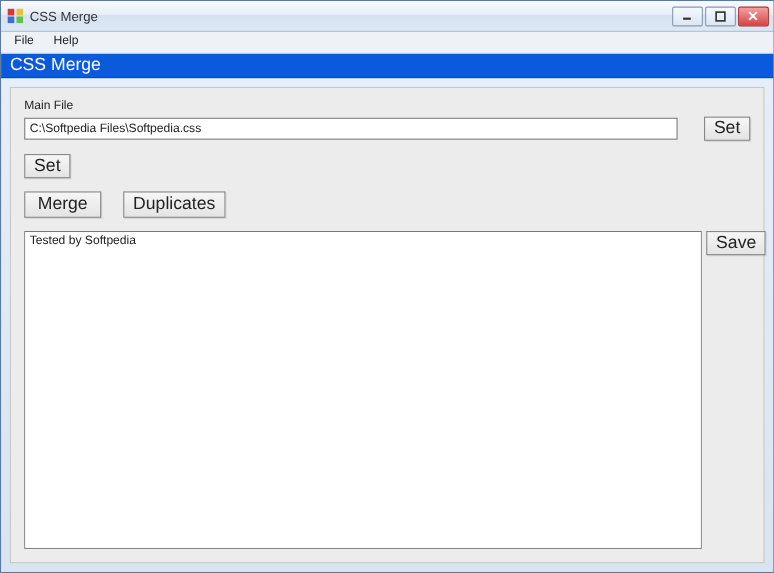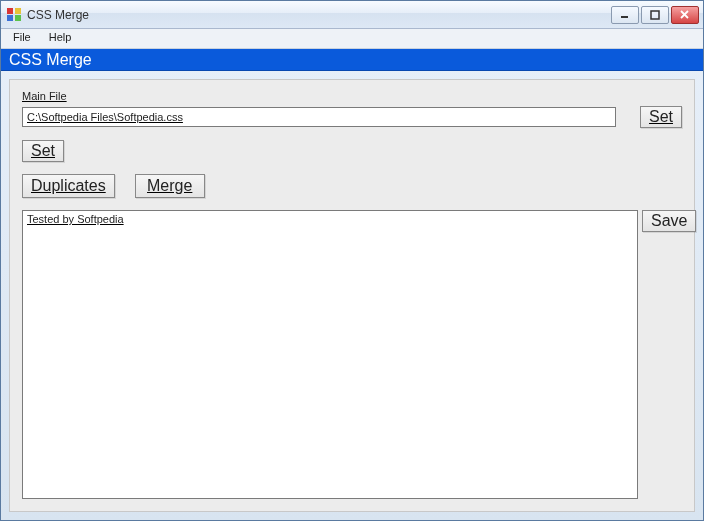--- a/index.html
+++ b/index.html
@@ -90,21 +90,20 @@
   }
   .client {
     flex: 1;
     margin: 8px;
     background: #ececec;
     border: 1px solid #c8c8c8;
     padding: 10px 12px 12px 12px;
     display: flex;
     flex-direction: column;
     position: relative;
-    text-decoration: underline;
   }
   .field-label {
     color: #222;
     margin-bottom: 4px;
   }
   .row {
     display: flex;
     align-items: center;
     gap: 24px;
     margin-bottom: 12px;
@@ -221,22 +220,22 @@
     <div class="row">
       <input class="text-input" type="text" value="C:\Softpedia Files\Softpedia.css" style="">
       <button class="btn">Set</button>
     </div>
 
     <div class="row">
       <button class="btn">Set</button>
     </div>
 
     <div class="action-row">
+      <button class="btn">Merge</button>
       <button class="btn">Duplicates</button>
-      <button class="btn">Merge</button>
     </div>
 
     <div class="output-row">
       <div class="textarea-wrap">
         <textarea class="textarea" style="">Tested by Softpedia</textarea>
       </div>
       <div class="save-col">
         <button class="btn">Save</button>
       </div>
     </div>

